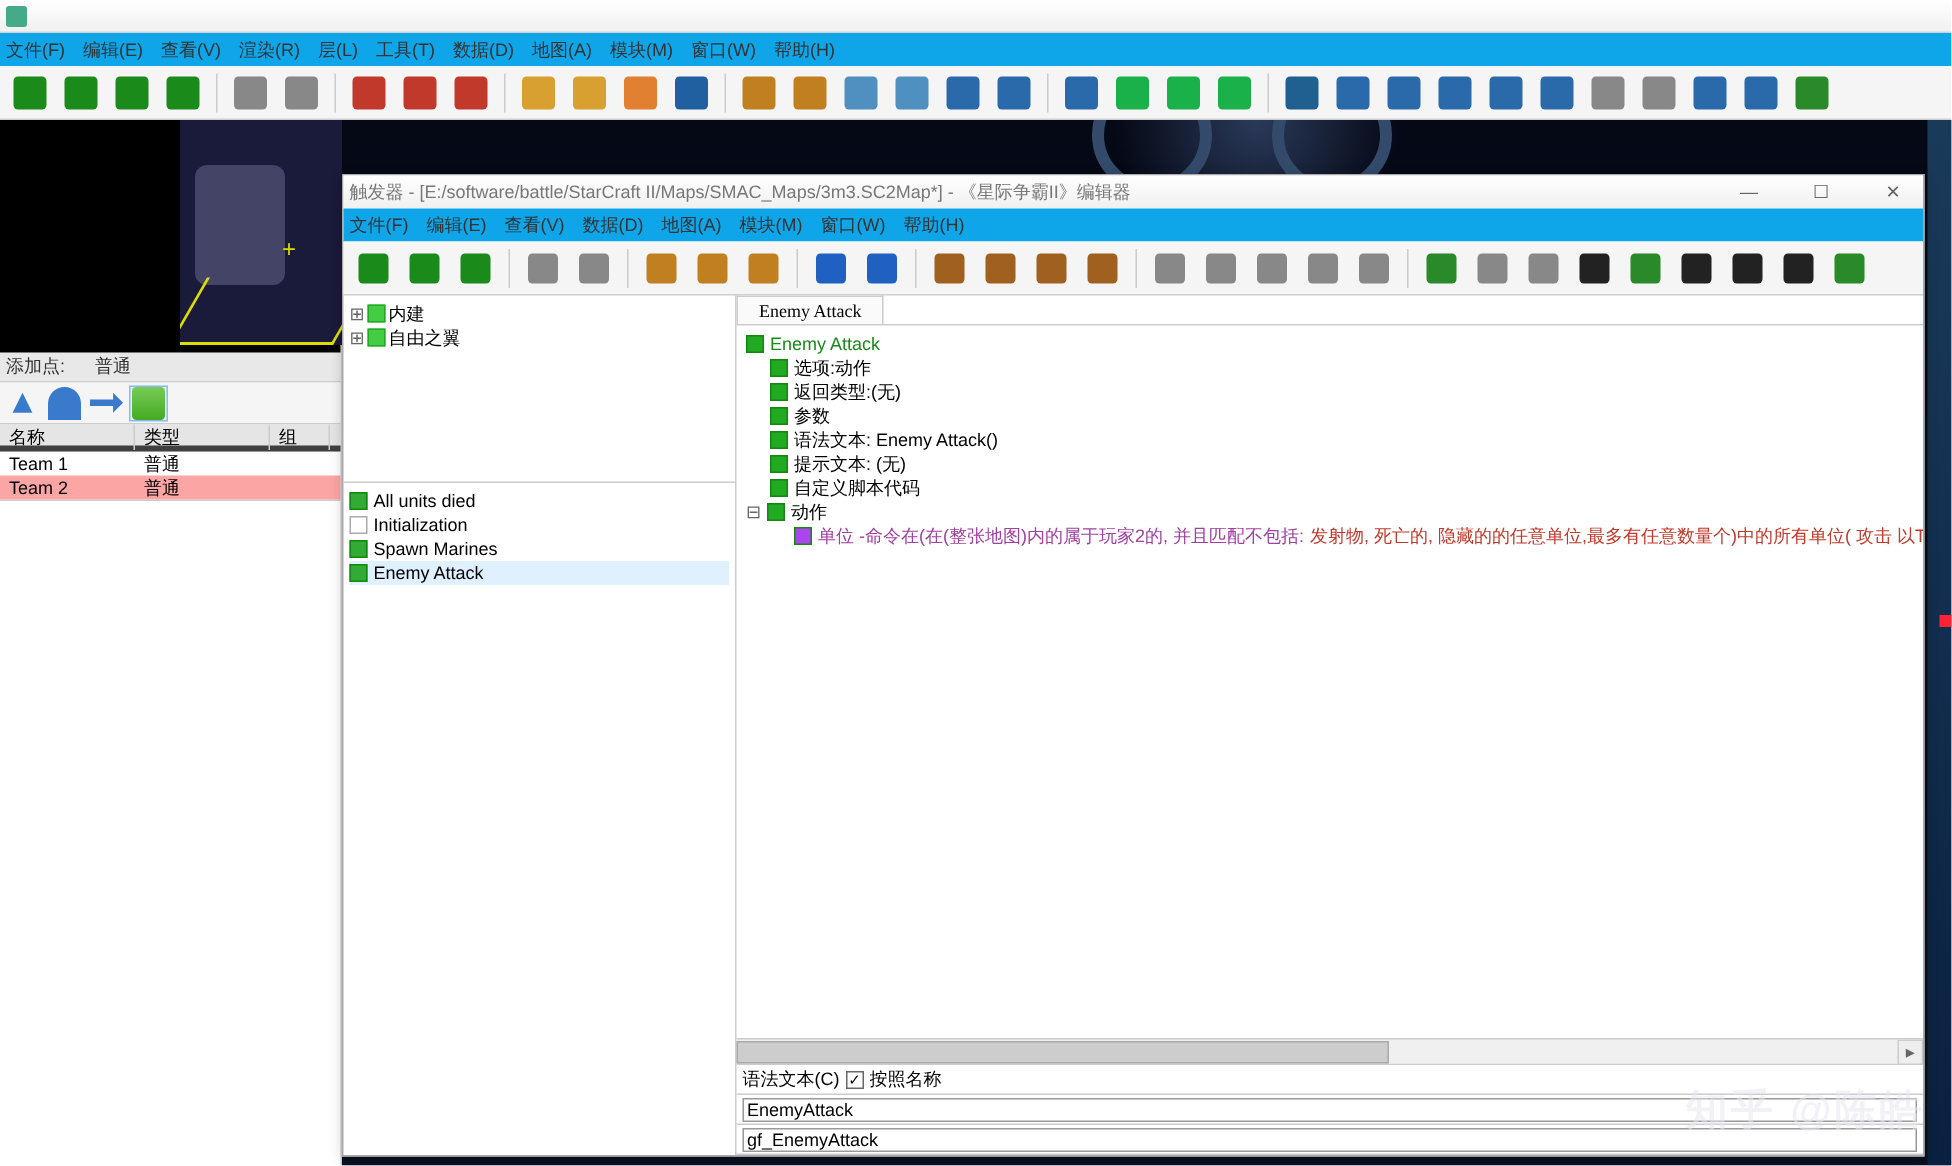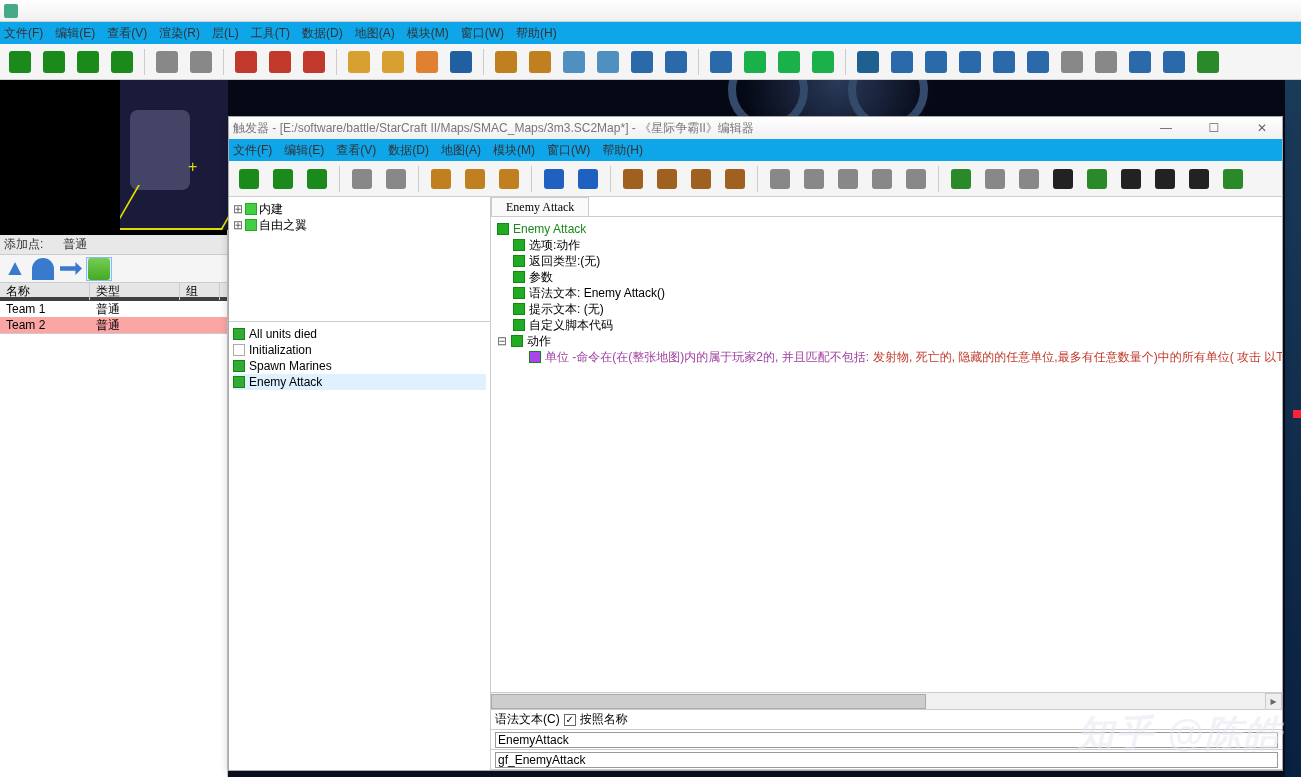--- a/index.html
+++ b/index.html
@@ -65,21 +65,21 @@
 .trig-detail .exp2 { color:#666; width:10px; flex-shrink:0; }
 .green { color:#1a8a1a; } .red { color:#c0392b; } .purple { color:#a040a0; }
 .hscroll { height:17px; background:#f0f0f0; border-top:1px solid #ccc; position:relative; }
 .hscroll .thumb { position:absolute; left:0; top:1px; height:15px; width:55%; background:#cdcdcd; border:1px solid #aaa; }
 .hscroll .arr { position:absolute; top:0; width:17px; height:17px; background:#eee; border:1px solid #ccc; text-align:center; line-height:15px; color:#666; }
 .hscroll .arr.r { right:0; }
 .bottom-fields { border-top:1px solid #ccc; }
 .bf-row { display:flex; align-items:center; height:20px; border-bottom:1px solid #ccc; padding:0 4px; gap:4px; font-family:SimSun; }
 .bf-row .inp { flex:1; height:16px; border:1px solid #999; padding:0 2px; background:#fff; }
 .cb { width:12px; height:12px; border:1px solid #666; display:inline-flex; align-items:center; justify-content:center; font-size:10px; }
-.watermark { position:absolute; right:18px; bottom:18px; color:rgba(230,230,240,.55); font-size:37px; font-weight:700; font-style:italic; letter-spacing:2px; pointer-events:none; }
+.watermark { position:absolute; right:18px; bottom:18px; color:rgba(230,230,240,.55); font-size:28px; font-weight:700; letter-spacing:2px; pointer-events:none; }
 </style>
 </head>
 <body>
 
 <div class="win-title">
   <span class="app-icon"></span>
 </div>
 
 <div class="menubar" id="main-menubar">
     <span>文件(F)</span>

